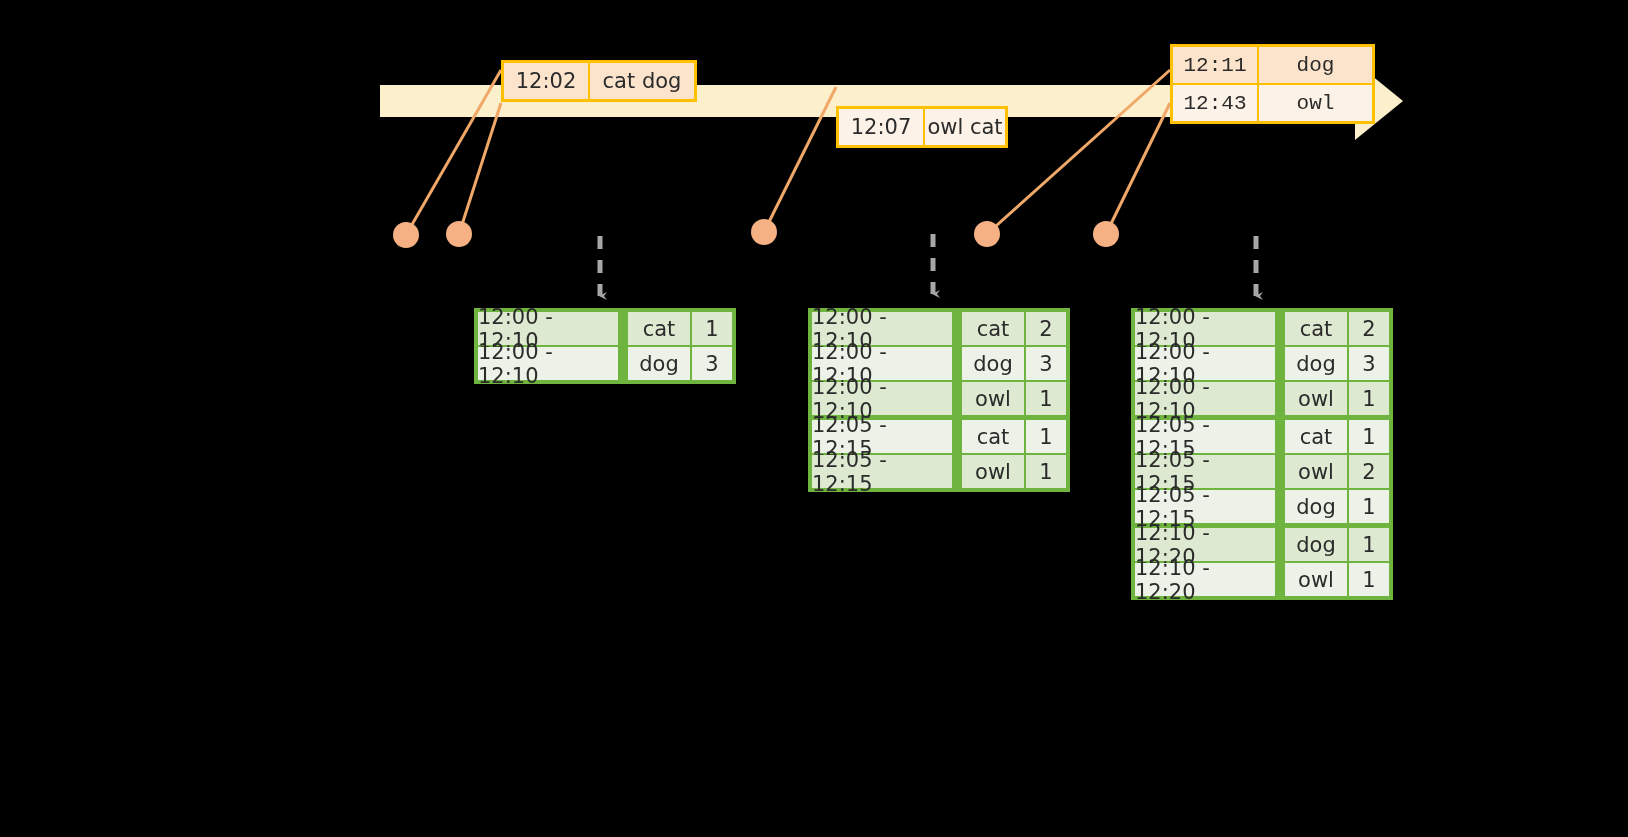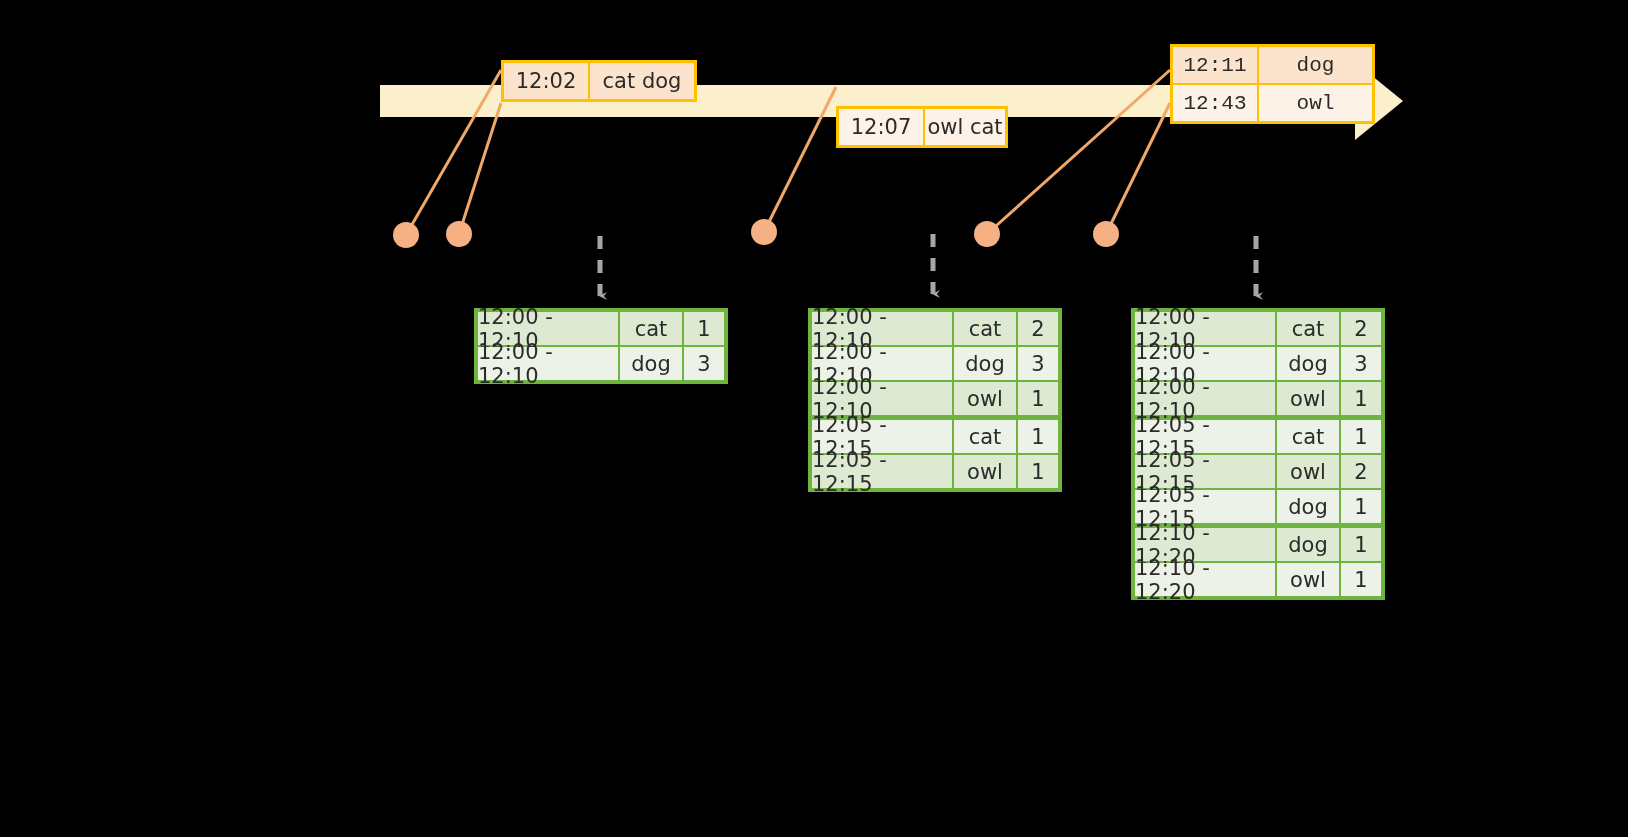--- a/index.html
+++ b/index.html
@@ -23,21 +23,21 @@
   
   .rtab{position:absolute;border:4px solid #6FB43F;box-sizing:border-box;background:#6FB43F;}
   .rtab .trow{display:flex;box-sizing:border-box;}
   .rtab .trow + .trow{margin-top:2px;}
   .rtab .trow.sep{margin-top:5px;}
   .rtab .trow.a .cell{background:#DDE9D1;}
   .rtab .trow.b .cell{background:#EDF2E8;}
   .rtab .cell{display:flex;align-items:center;justify-content:center;
       font-size:21px;color:#2b2b2b;height:33px;box-sizing:border-box;}
   .rtab .c-win{width:140px;}
-  .rtab .c-key{width:62px;margin-left:2px;}
+  .rtab .c-key{width:62px;margin-left:10px;}
   .rtab .c-cnt{width:40px;margin-left:2px;}
 </style>
 </head>
 <body>
 
 <div id="stage">
 
   <svg class="layer" viewBox="0 0 1628 837">
     <defs>
       <marker id="dashhead" markerWidth="10" markerHeight="10" refX="4" refY="7" orient="auto" markerUnits="userSpaceOnUse">

